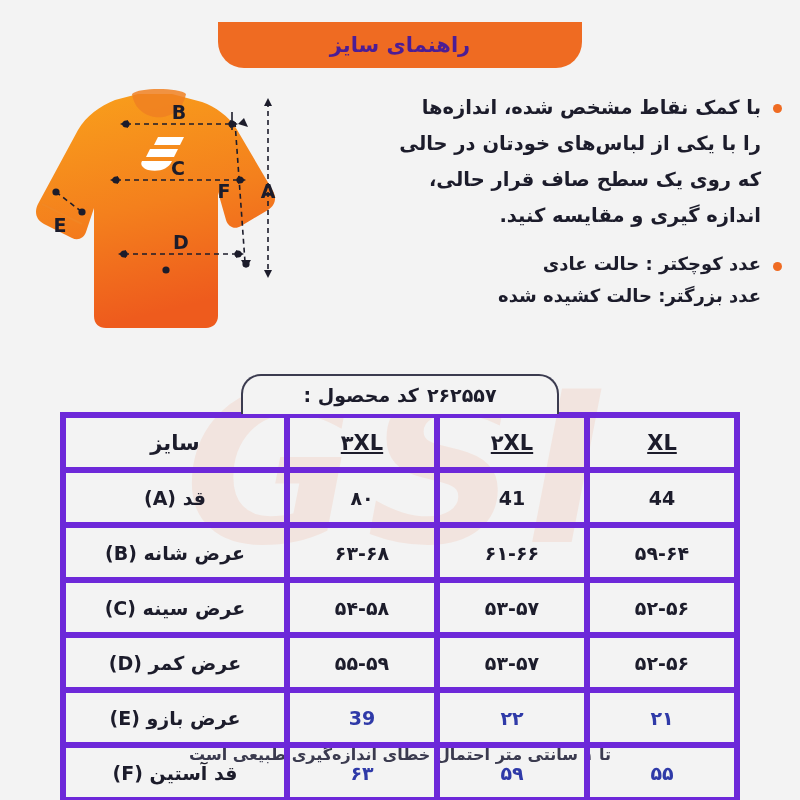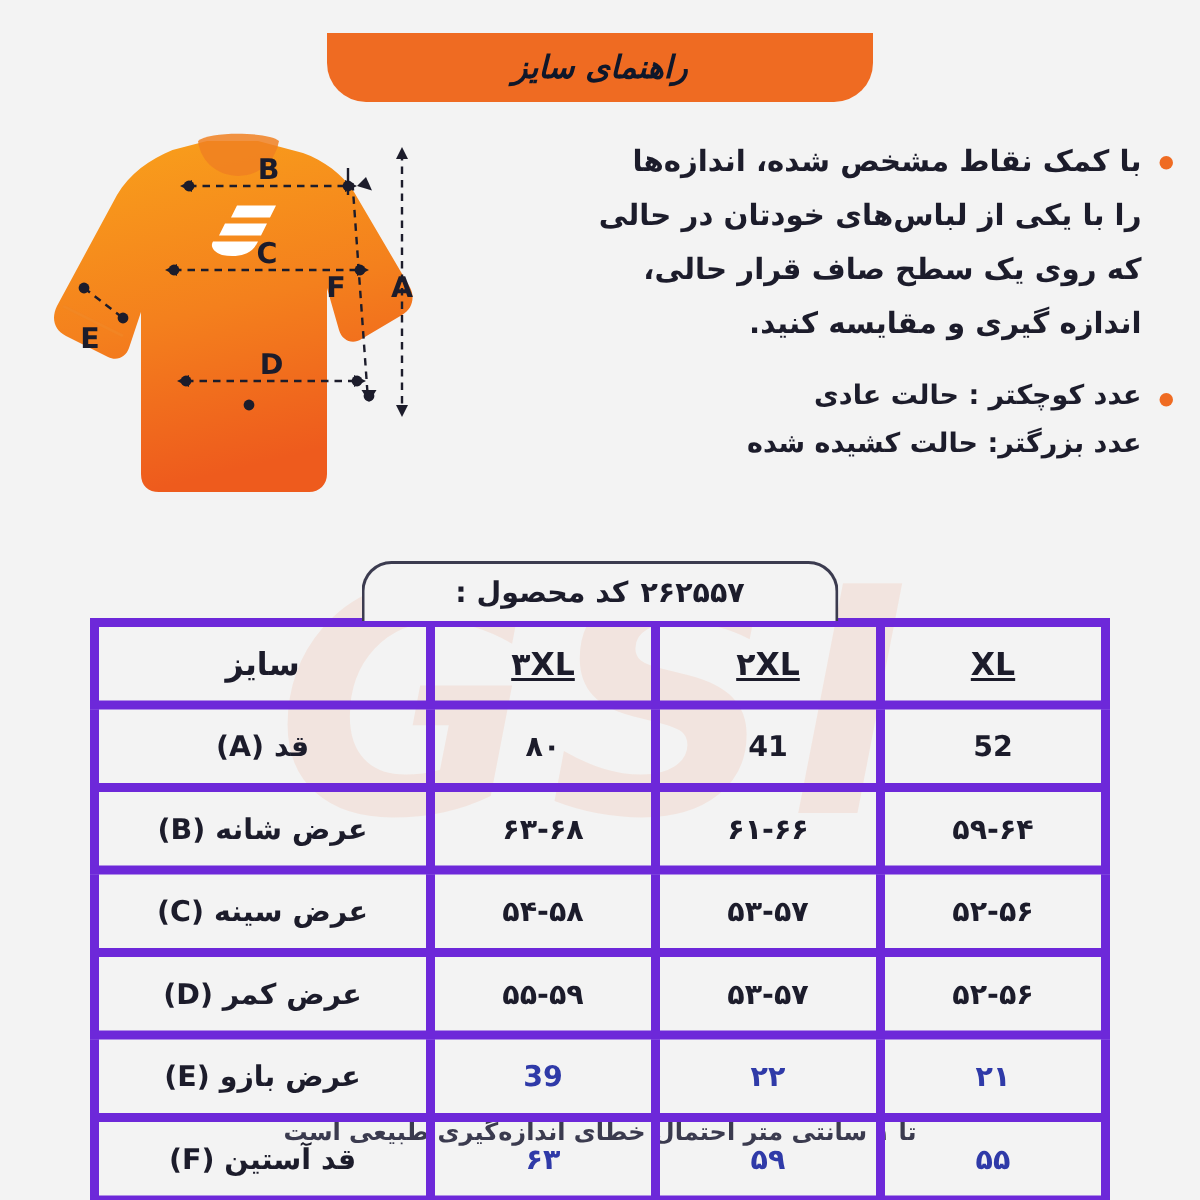--- a/index.html
+++ b/index.html
@@ -42,28 +42,27 @@
   
   .header-banner {
     position: absolute;
     left: 50%;
     transform: translateX(-50%);
     top: 22px;
     width: 364px;
     height: 46px;
     background: #ef6b22;
     border-radius: 0 0 26px 26px;
-    color: #0f172a;
+    color: #4c1d95;
     font-size: 21px;
     font-weight: bold;
     display: flex;
     align-items: center;
     justify-content: center;
     letter-spacing: 0.5px;
-    font-style: italic;
   }
   
   .illustration {
     position: absolute;
     left: 20px;
     top: 72px;
     width: 310px;
     height: 300px;
   }
   .illustration svg { display: block; }
@@ -295,21 +294,21 @@
       <thead>
         <tr>
           <th class="hdr-col">XL</th>
           <th class="hdr-col">۲XL</th>
           <th class="hdr-col">۳XL</th>
           <th class="hdr-size">سایز</th>
         </tr>
       </thead>
       <tbody>
         <tr>
-          <td class="val">52</td>
+          <td class="val">44</td>
           <td class="val">41</td>
           <td class="val">۸۰</td>
           <td class="row-label">قد (A)</td>
         </tr>
         <tr>
           <td class="val">۵۹-۶۴</td>
           <td class="val">۶۱-۶۶</td>
           <td class="val">۶۳-۶۸</td>
           <td class="row-label">عرض شانه (B)</td>
         </tr>

